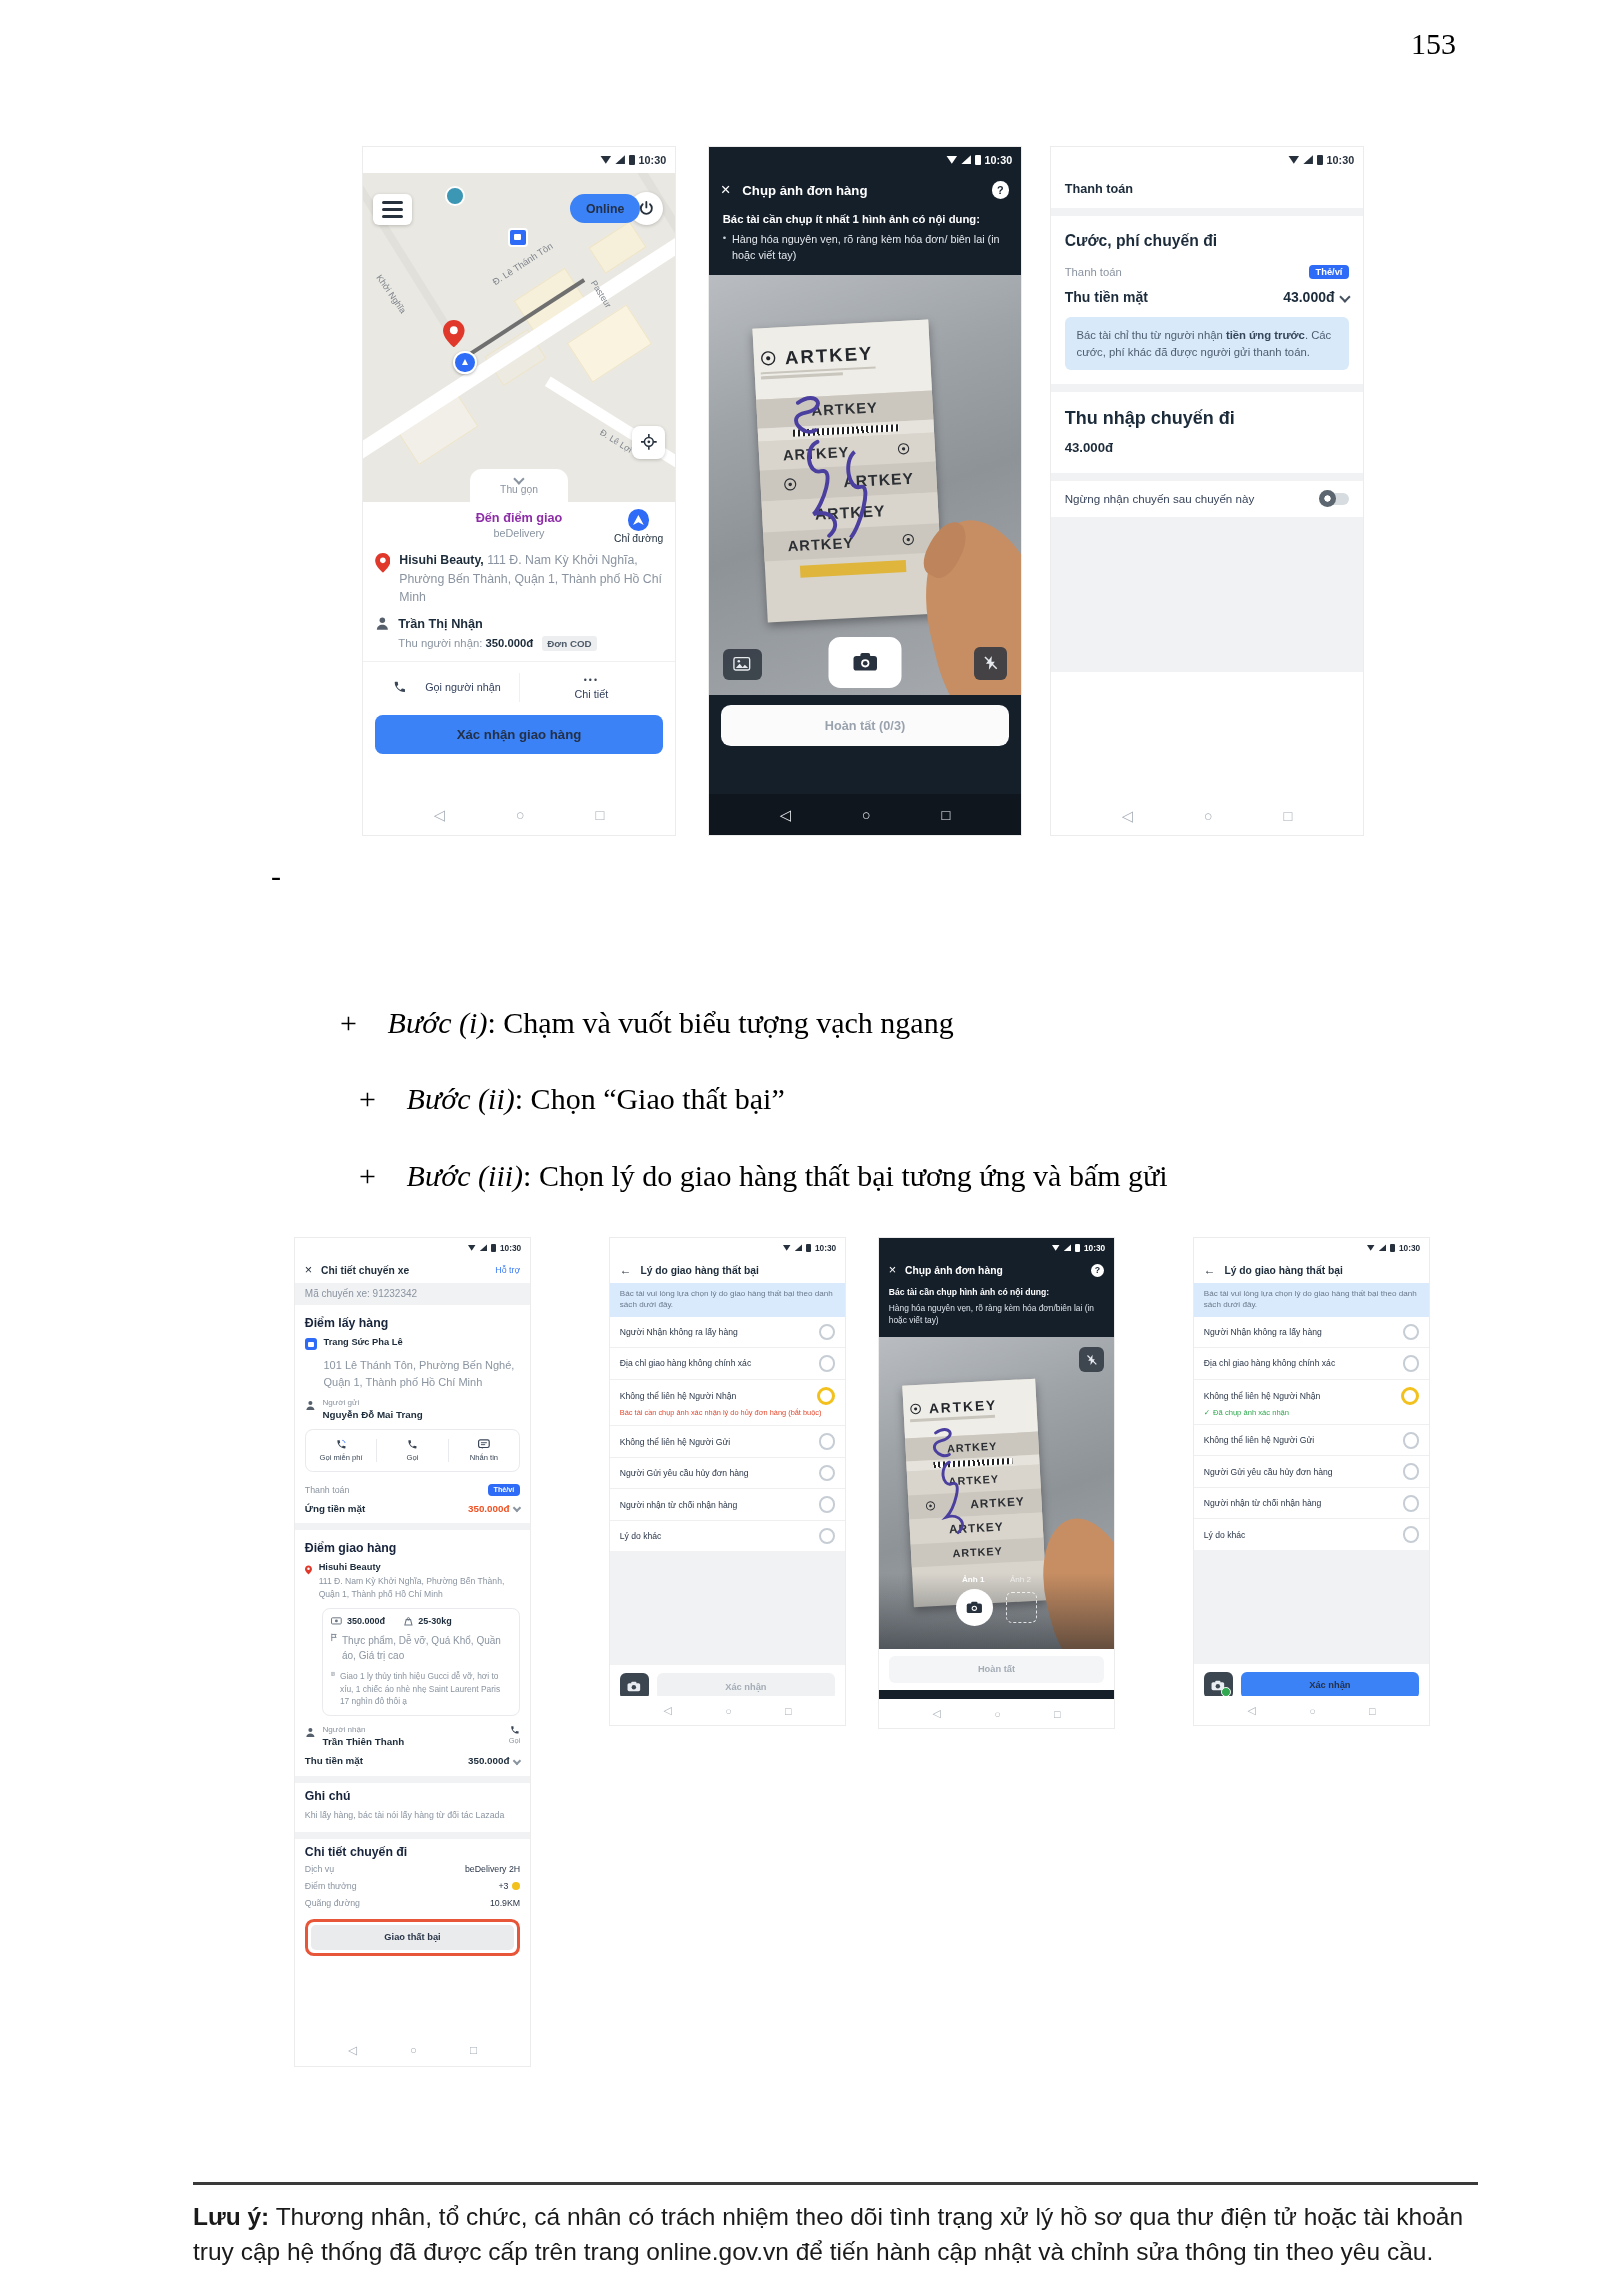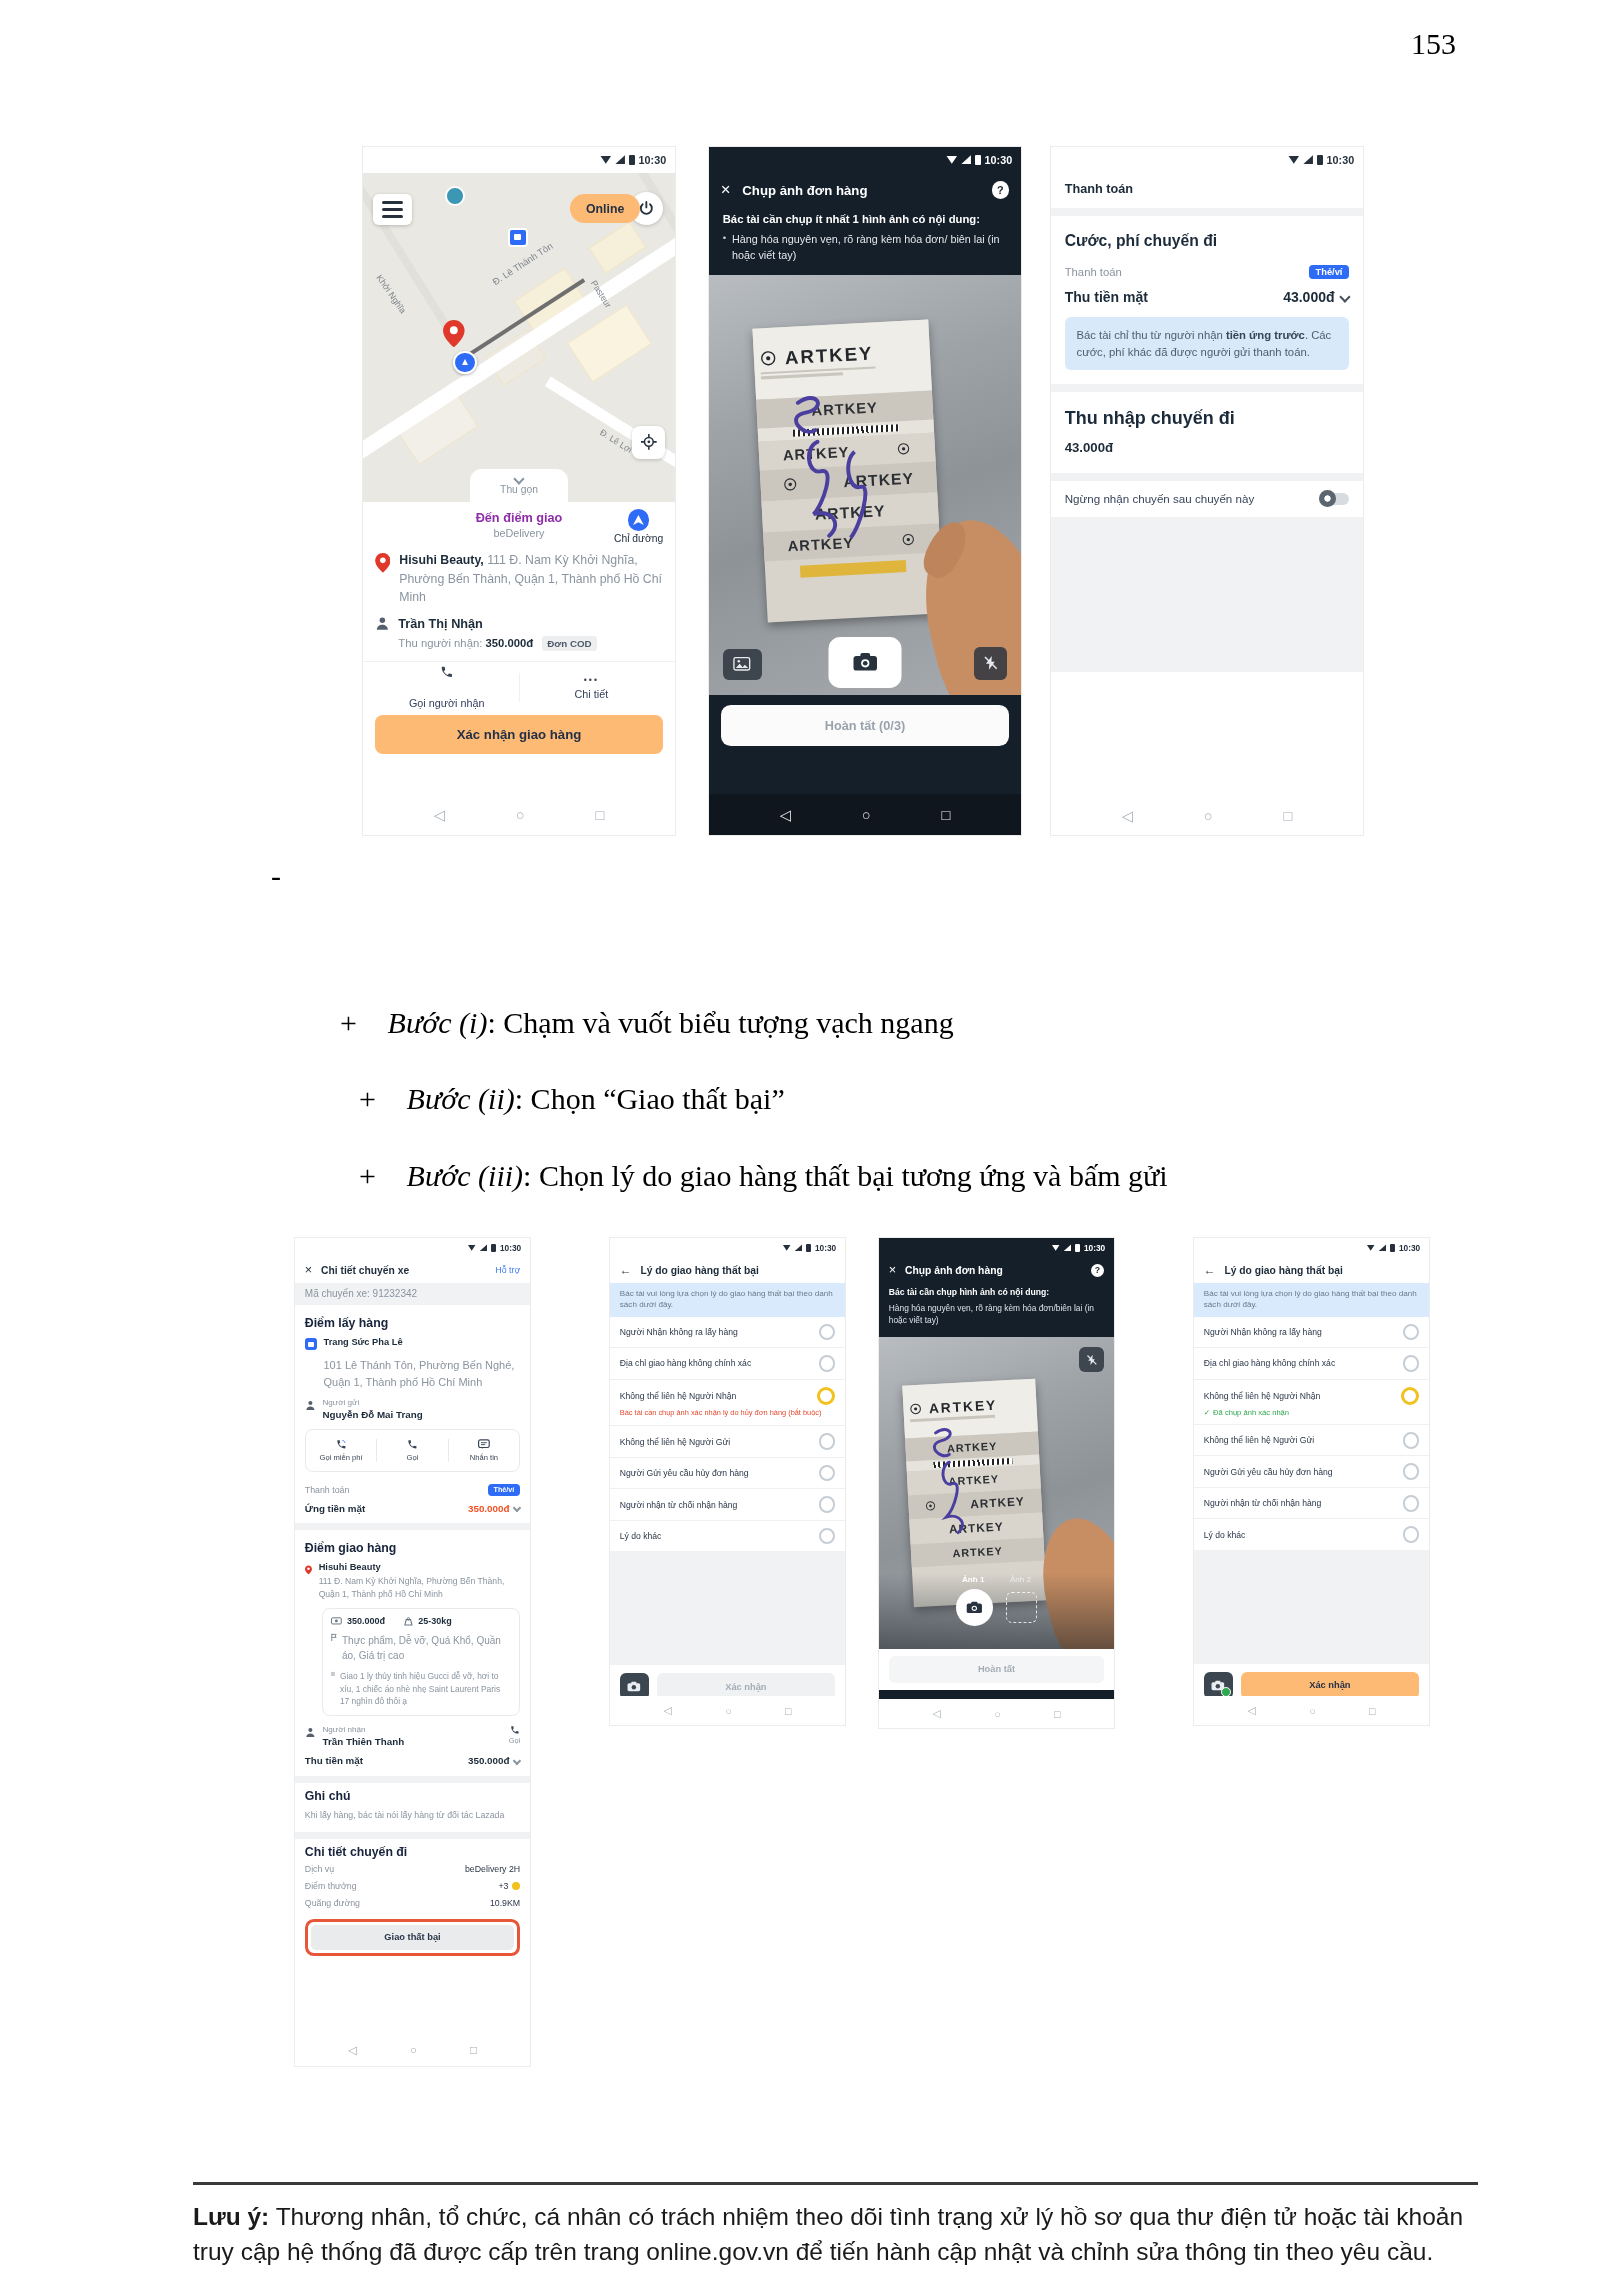--- a/index.html
+++ b/index.html
@@ -18,21 +18,21 @@
   .anav.dark{background:#10161E;color:#E7EAED}
   
   .flx{display:flex;align-items:center}
   .grow{flex:1}
   .b{font-weight:bold}
   .gray{color:#8A94A0}
   .band{background:#F1F2F4}
   .chev{display:inline-block;width:5.9px;height:5.9px;border-right:2px solid #45515E;border-bottom:2px solid #45515E;transform:rotate(45deg);vertical-align:2px}
   .badge-blue{background:#2E6BF6;color:#fff;border-radius:3.9px;font-weight:bold;padding:2px 6.9px}
   .badge-gray{background:#ECEEF0;color:#4E5A68;border-radius:2.9px;font-weight:bold;padding:2px 4.9px}
-  .ybtn{background:#fdba74;color:#243047;font-weight:bold;border-radius:7.8px;display:flex;align-items:center;justify-content:center}
+  .ybtn{background:#3b82f6;color:#243047;font-weight:bold;border-radius:7.8px;display:flex;align-items:center;justify-content:center}
   .gbtn{background:#EFF1F3;color:#A4ACB6;font-weight:bold;border-radius:7.8px;display:flex;align-items:center;justify-content:center}
   
   .rad{width:12.7px;height:12.7px;border:2px solid #C6CDD4;border-radius:50%;flex:none}
   .rad.on{border:3.9px solid #F2C11D;background:#fff}
   
   .tog{width:29px;height:11.8px;background:#D7DCE1;border-radius:6.9px;position:relative;flex:none}
   .tog i{position:absolute;left:-1px;top:-2.9px;width:16.7px;height:16.7px;border-radius:50%;background:radial-gradient(circle,#fff 0 2.9px,#5B6670 3.4px)}
   
   .map{position:relative;background:#EAE8E2;overflow:hidden}
   .road{position:absolute;background:#fff}
@@ -161,21 +161,21 @@
           </svg>
         <span class="b" style="font-size:12.7px">Trần Thị Nhận</span>
       </div>
       <div style="margin:5.9px 0 0 23.5px;font-size:11.3px">
         <span class="gray">Thu người nhận: </span>
         <span class="b">350.000đ</span>
         <span class="badge-gray" style="font-size:9.8px;margin-left:5.9px">Đơn COD</span>
       </div>
       <div style="border-top:1px solid #EEF0F2;margin:11.8px -11.8px 0"></div>
       <div class="flx" style="height:51px">
-        <div style="flex:1;display:flex;flex-direction:column;align-items:center;justify-content:center;gap:19px">
+        <div style="flex:1;display:flex;flex-direction:row;align-items:center;justify-content:center;gap:19px">
           <svg width="13.7" height="13.7" viewBox="0 0 24 24">
               <path d="M6.6 10.8c1.4 2.8 3.8 5.1 6.6 6.6l2.2-2.2c.3-.3.7-.4 1-.2 1.1.4 2.3.6 3.6.6.6 0 1 .4 1 1V20c0 .6-.4 1-1 1C10.8 21 3 13.2 3 4c0-.6.4-1 1-1h3.5c.6 0 1 .4 1 1 0 1.2.2 2.4.6 3.6.1.3 0 .7-.2 1l-2.3 2.2z" fill="#3A4656"></path>
             </svg>
           <span style="font-size:10.8px;color:#33405C">Gọi người nhận</span>
         </div>
         <div style="width:1px;height:29px;background:#EEF0F2"></div>
         <div style="flex:1;display:flex;flex-direction:column;align-items:center;justify-content:center;gap:2.9px">
           <span style="font-size:8.8px;letter-spacing:2px;color:#3A4656">•••</span>
           <span style="font-size:10.8px;color:#33405C">Chi tiết</span>
         </div>

